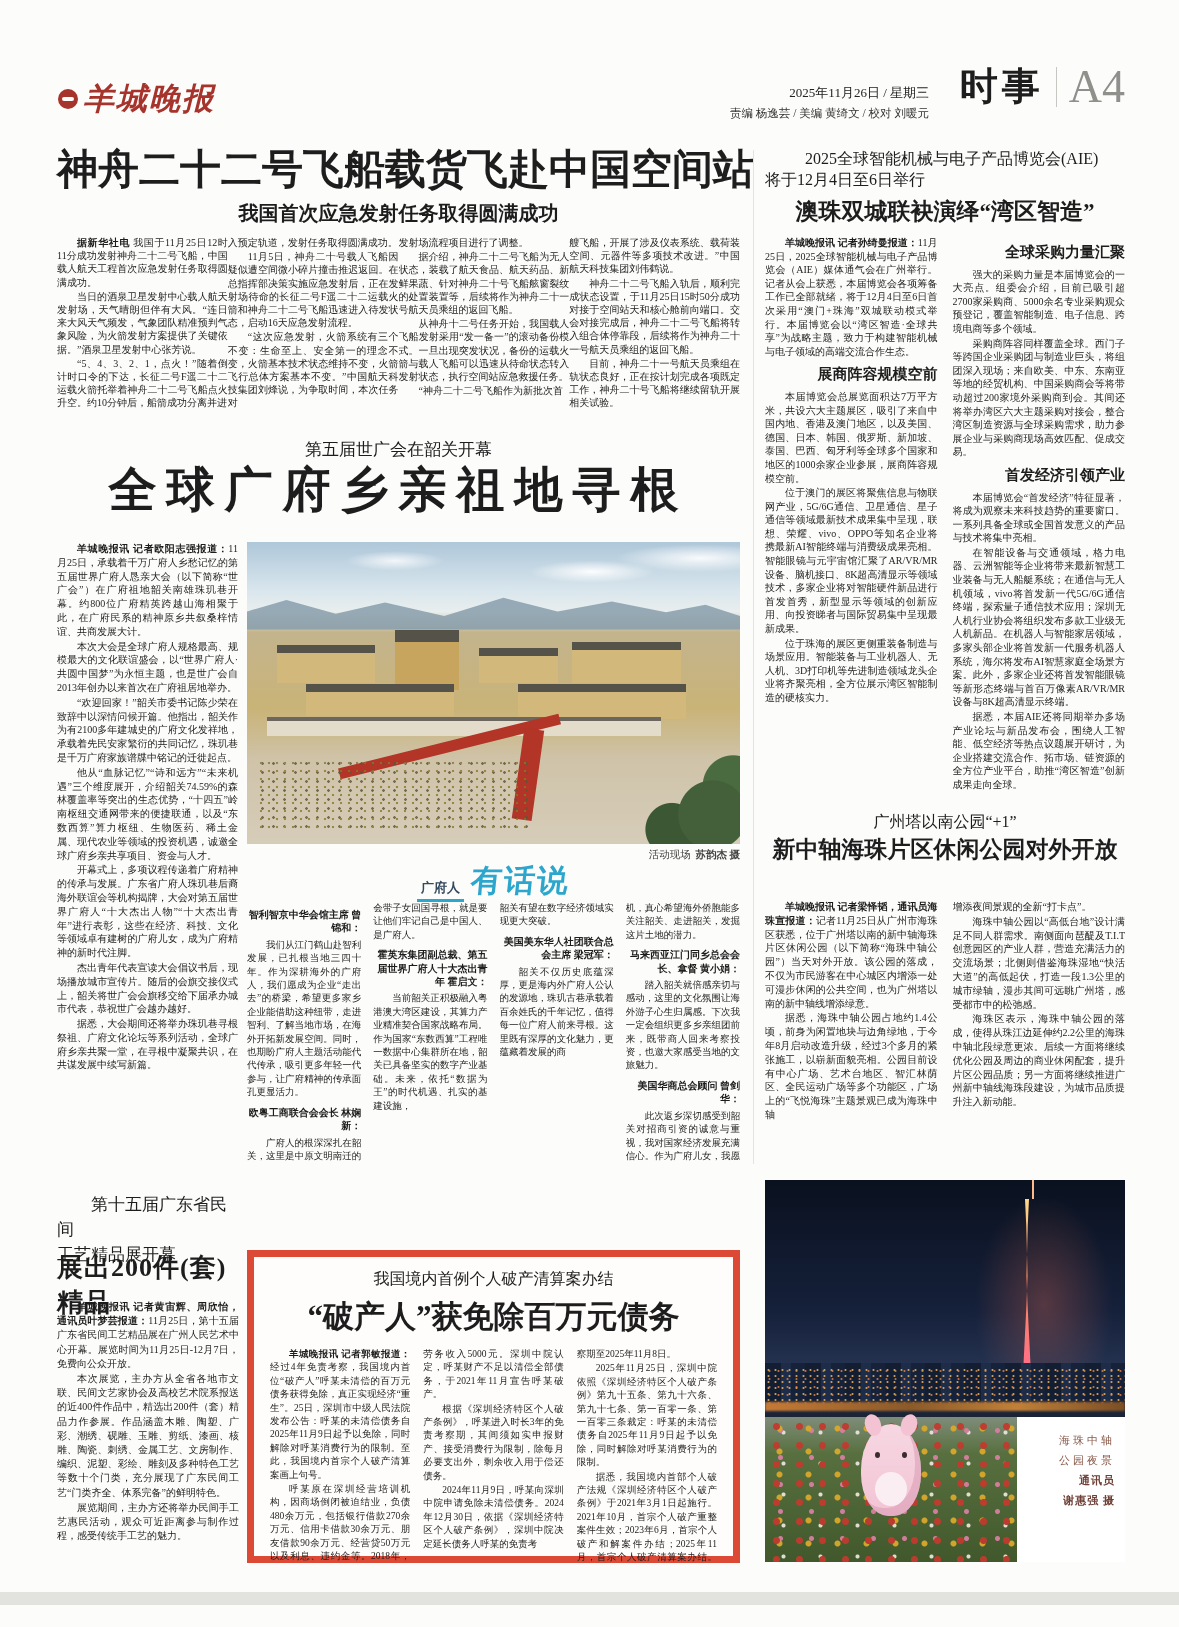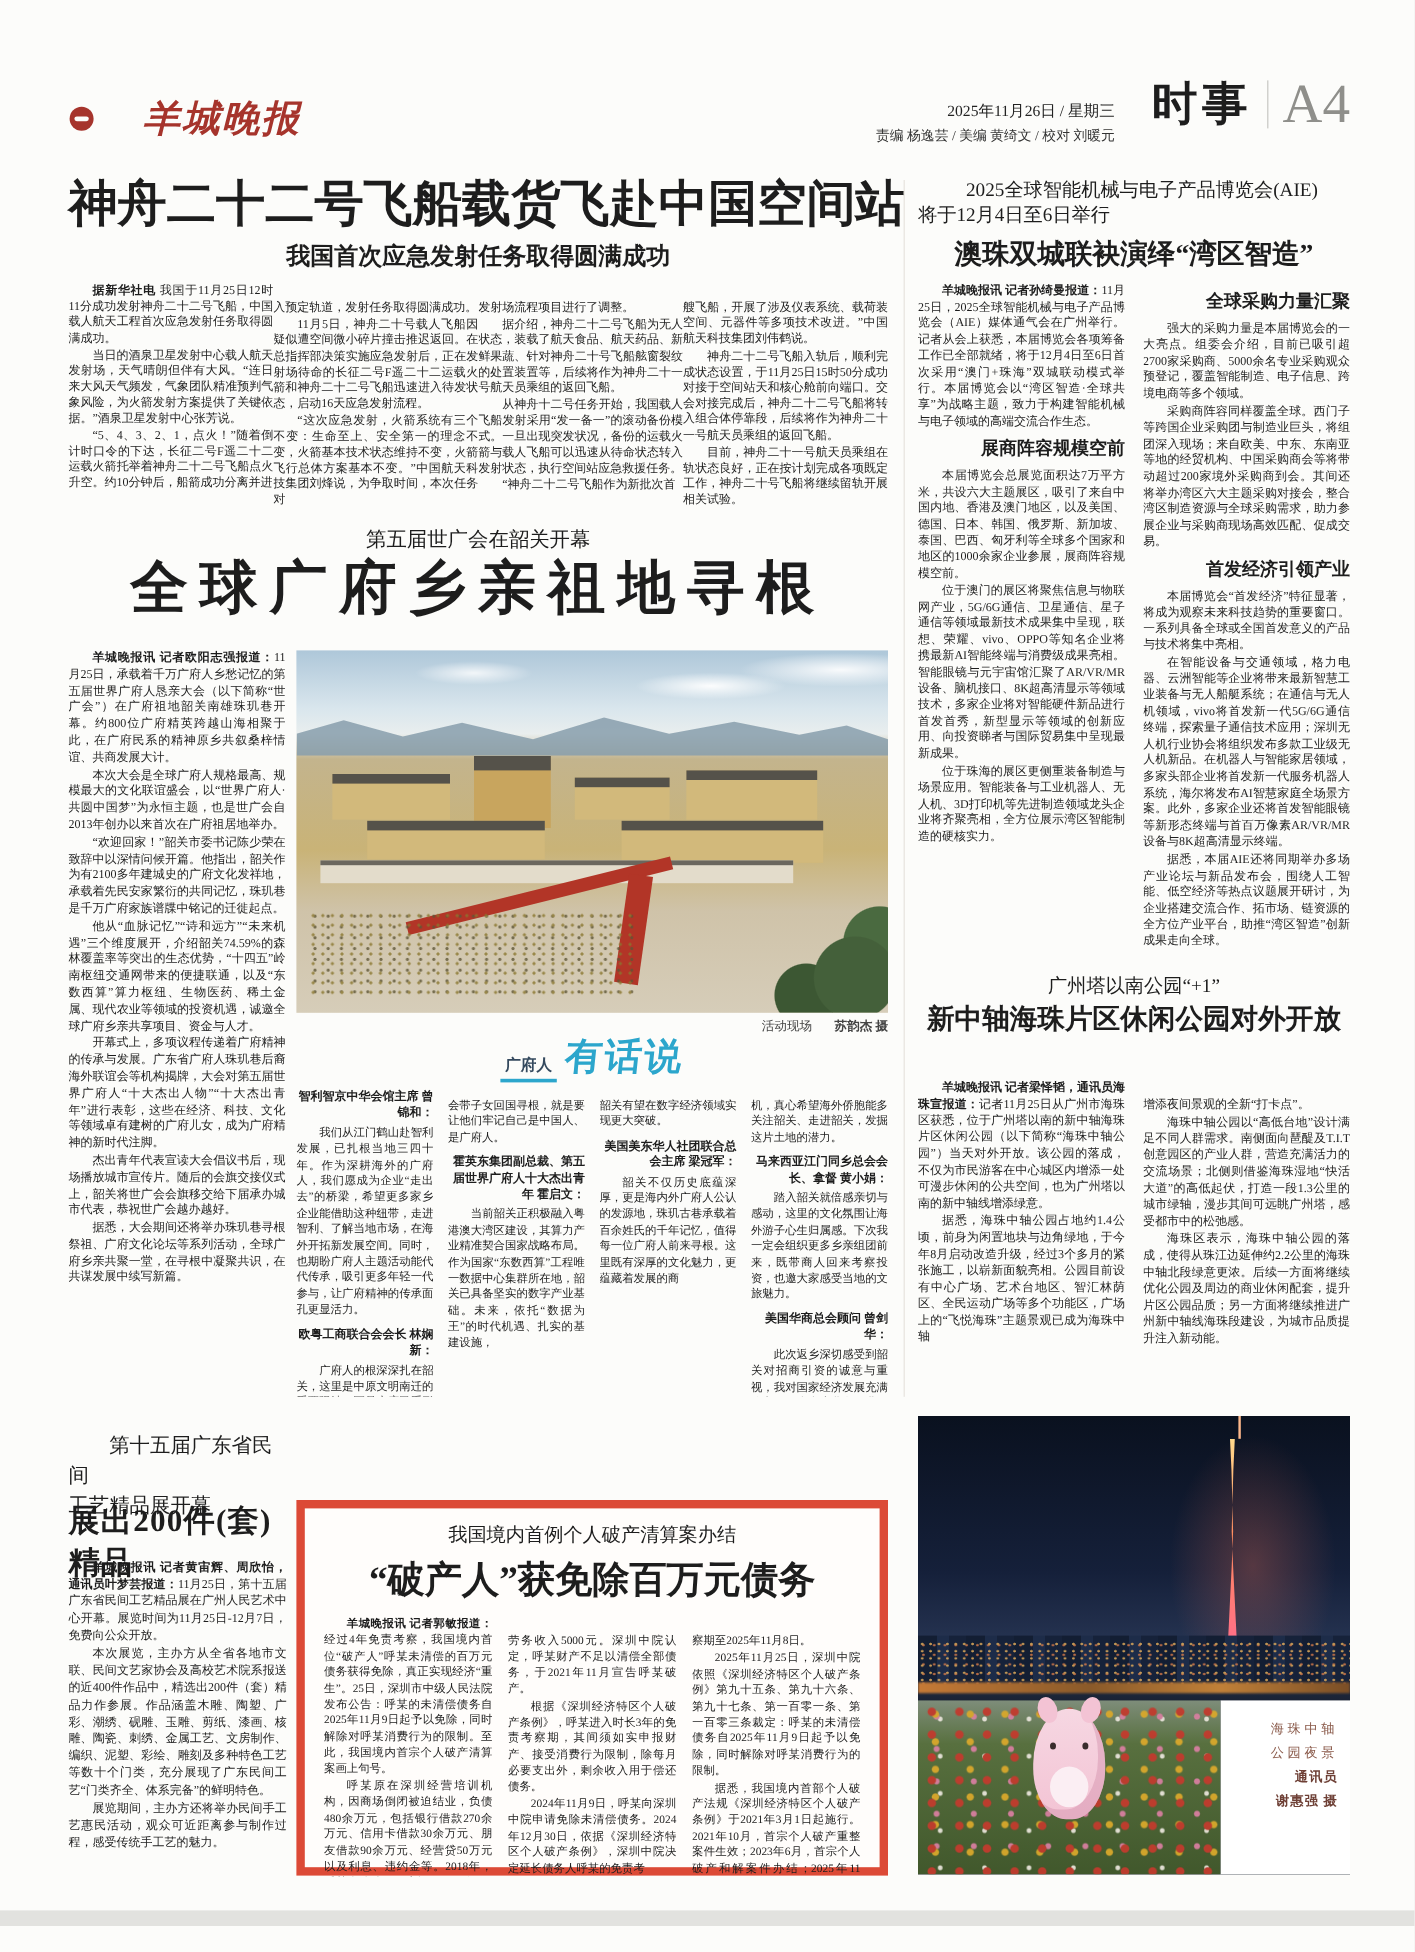--- a/index.html
+++ b/index.html
@@ -3,33 +3,33 @@
 <meta charset="utf-8">
 <style>
   html,body{margin:0;padding:0;background:#e8e8e6;}
   #page{position:relative;width:1179px;height:1627px;margin:0 auto;background:#fcfcfa;
         font-family:"Liberation Serif","DejaVu Serif",serif;color:#1d1d1d;overflow:hidden;}
   .abs{position:absolute;}
   
   #mast-logo{top:78px;left:58px;display:flex;align-items:center;}
   .logo-mark{width:20px;height:20px;border-radius:50%;background:#a6342c;position:relative;margin-right:5px;}
   .logo-mark::after{content:"";position:absolute;left:4px;top:8px;width:12px;height:4px;background:#fcfcfa;border-radius:2px;}
-  .logo-text{font-size:31px;font-weight:bold;font-style:italic;color:#a6342c;letter-spacing:2px;margin-left:36px;}
+  .logo-text{font-size:31px;font-weight:bold;font-style:italic;color:#a6342c;letter-spacing:2px;}
   #mast-date{top:84px;right:250px;text-align:right;}
   #mast-date .d1{font-size:13px;color:#222;}
   #mast-date .d2{font-size:11.5px;color:#333;margin-top:4px;}
   #sect{top:60px;right:54px;display:flex;align-items:center;}
   #sect .sec-name{font-size:38px;font-weight:bold;letter-spacing:4px;}
   #sect .sec-div{width:1px;height:40px;background:#c6c6c2;margin:0 12px;}
   #sect .sec-page{font-size:46px;color:#8f8f8b;}
   
   .cols{display:flex;overflow:hidden;}
   .col{flex:1;overflow:hidden;}
   .bp{text-indent:2em;text-align:justify;margin:0 0 1px 0;}
-  .bp.cont{text-indent:0;margin-top:14px;}
+  .bp.cont{text-indent:0;}
   .bp b{font-weight:bold;}
   .bh{font-weight:bold;text-align:right;font-size:13.5px;margin:8px 0 6px;}
   .kick{text-align:center;}
   
   #sz-head{top:142px;left:57px;width:683px;font-size:41px;font-weight:900;white-space:nowrap;
            text-align:justify;text-align-last:justify;letter-spacing:0;}
   #sz-sub{top:200px;left:57px;width:683px;text-align:center;font-size:20px;font-weight:600;}
   #sz-body{top:236px;left:57px;width:683px;height:196px;font-size:10px;line-height:13.2px;}
   
   #sg-kick{top:438px;left:57px;width:683px;font-size:17px;}
@@ -55,21 +55,21 @@
   .carpet.c1{left:18%;top:66%;width:46%;height:3.5%;transform:rotate(-14deg);}
   .carpet.c2{left:55%;top:62%;width:4%;height:30%;transform:rotate(8deg);}
   .p1-crowd{position:absolute;left:2%;top:72%;width:55%;height:24%;opacity:.8;
       background-image:radial-gradient(circle,#8a772f 1px,transparent 1.6px),radial-gradient(circle,#5e5636 1px,transparent 1.6px);
       background-size:8px 8px,11px 9px;}
   .p1-trees{position:absolute;right:0;bottom:0;width:46%;height:32%;
       background:radial-gradient(circle at 88% 70%,#44603a 0 34px,rgba(0,0,0,0) 35px),
                  radial-gradient(circle at 70% 85%,#3c5733 0 26px,rgba(0,0,0,0) 27px),
                  radial-gradient(circle at 97% 40%,#4a6a40 0 30px,rgba(0,0,0,0) 31px);}
   #p1cap{top:848px;left:247px;width:493px;text-align:right;font-size:10.5px;color:#444;}
-  #p1cap .cap-credit{font-weight:bold;margin-left:16px;}
+  #p1cap .cap-credit{font-weight:bold;margin-left:2px;}
   #huashuo{top:860px;left:247px;width:493px;display:flex;justify-content:center;align-items:flex-end;gap:7px;}
   .hs-prefix{font-size:13px;font-weight:bold;color:#34495e;border-bottom:3px solid #2ca6cc;padding:0 4px 2px;}
   .hs-title{font-size:31px;font-weight:900;color:#2ca6cc;transform:skewX(-6deg);
             font-family:"Liberation Sans","DejaVu Sans",sans-serif;letter-spacing:2px;}
   #quotes{top:902px;left:247px;width:493px;height:262px;gap:12px;font-size:9.5px;line-height:13.4px;}
   #quotes .bh{font-size:10px;margin:6px 0 4px;}
   
   #aie-kick{top:148px;left:765px;width:360px;font-size:16px;line-height:21px;}
   #aie-kick .k1{text-indent:2.5em;}
   #aie-head{top:196px;left:765px;width:360px;text-align:center;font-size:23px;font-weight:900;}

